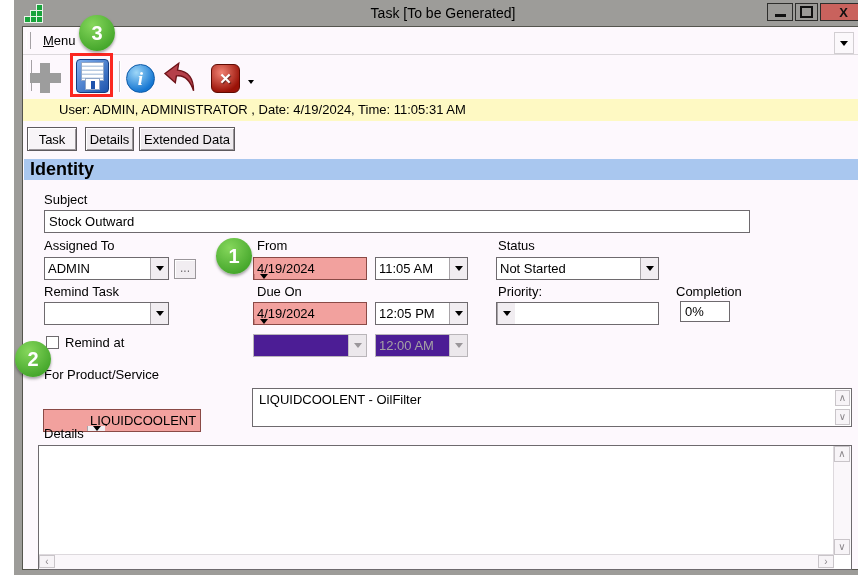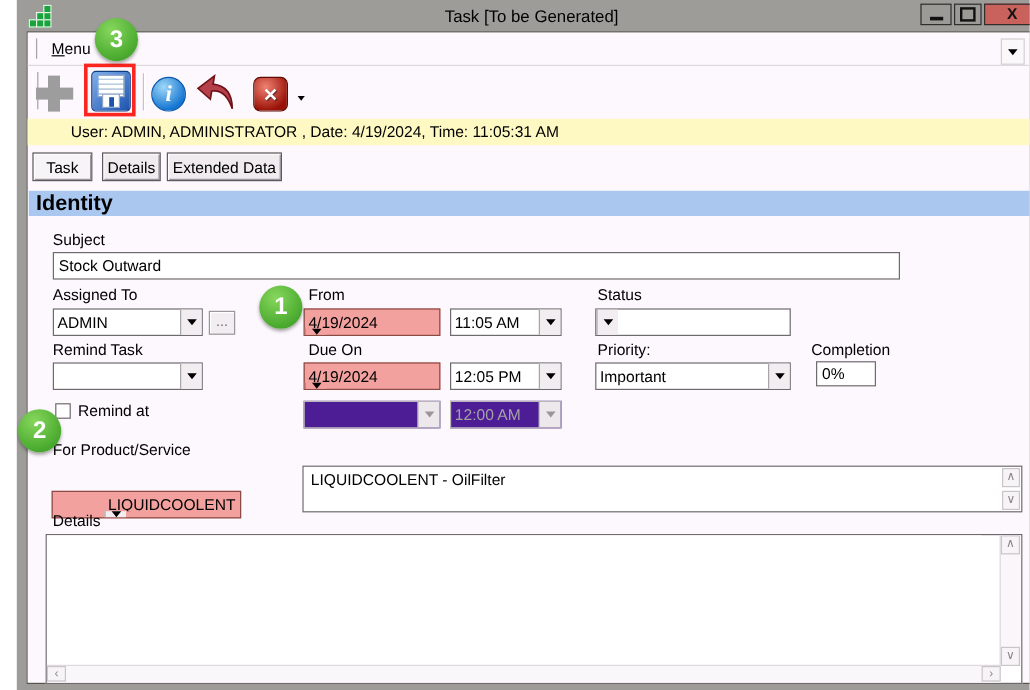--- a/index.html
+++ b/index.html
@@ -154,20 +154,21 @@
         <span class="tri" data-name="chevron-down-icon"></span>
       </div>
   </div>
   <div class="combo" style="left:361px;top:257px;width:93px;" data-name="from-time-combobox">
     <div class="val" data-name="from-time-value">11:05 AM</div>
     <div class="btn" data-name="from-time-dropdown-button">
         <span class="tri" data-name="chevron-down-icon"></span>
       </div>
   </div>
   <div class="combo" style="left:482px;top:257px;width:163px;" data-name="status-combobox">
+    <div class="val" data-name="status-value">Not Started</div>
     <div class="btn" data-name="status-dropdown-button">
         <span class="tri" data-name="chevron-down-icon"></span>
       </div>
   </div>
 
   <div class="lbl" style="left:30px;top:284px;" data-name="parent-task-label">Remind Task</div>
   <div class="lbl" style="left:243px;top:284px;" data-name="due-on-label">Due On</div>
   <div class="lbl" style="left:484px;top:284px;" data-name="priority-label">Priority:</div>
   <div class="lbl" style="left:662px;top:284px;" data-name="completion-label">Completion</div>
 
@@ -183,21 +184,20 @@
         <span class="tri" data-name="chevron-down-icon"></span>
       </div>
   </div>
   <div class="combo" style="left:361px;top:302px;width:93px;" data-name="due-on-time-combobox">
     <div class="val" data-name="due-on-time-value">12:05 PM</div>
     <div class="btn" data-name="due-on-time-dropdown-button">
         <span class="tri" data-name="chevron-down-icon"></span>
       </div>
   </div>
   <div class="combo" style="left:482px;top:302px;width:163px;" data-name="priority-combobox">
-    <div class="val" data-name="priority-value">Important</div>
     <div class="btn" data-name="priority-dropdown-button">
         <span class="tri" data-name="chevron-down-icon"></span>
       </div>
   </div>
   <input class="tbox" style="left: 666px; top: 301px; width: 50px; height: 21px;" data-name="completion-input" value="0%">
 
   <div class="checkbox" style="left:32px;top:336px;" data-name="remind-at-checkbox"></div>
   <div class="lbl" style="left:51px;top:335px;" data-name="remind-at-label">Remind at</div>
   <div class="combo dis" style="left:239px;top:334px;width:114px;" data-name="remind-date-combobox">
     <div class="val" data-name="remind-date-value"></div>

